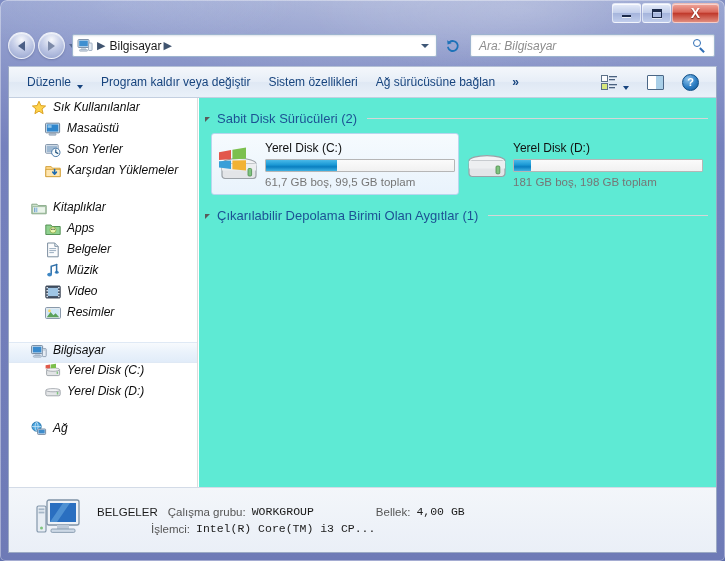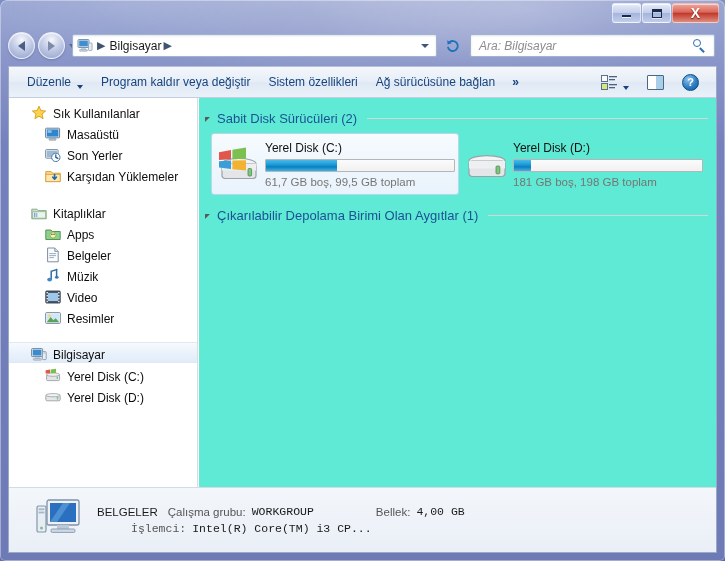--- a/index.html
+++ b/index.html
@@ -256,25 +256,26 @@
     left: 0; top: 31px;
     width: 189px; height: 410px;
     background: #fff;
     border-right: 1px solid #dcdcdc;
     box-sizing: border-box;
     overflow: hidden;
   }
   .sb-group { margin-top: 2px; }
   .sb-row {
     height: 21px;
-    display: flex; align-items: flex-end;
+    display: flex; align-items: flex-start;
     font-size: 12px; color: #0d0d0d;
     padding-left: 22px;
     cursor: default;
     white-space: nowrap;
+    font-style: italic;
   }
   .sb-row.header { padding-left: 22px; font-size: 12px; }
   .sb-row.child { padding-left: 36px; }
   .sb-row.selected {
     background: linear-gradient(180deg, #f7fafd 0%, #eaf2fb 50%, #e1ecf9 100%);
     border-top: 1px solid #dfe9f5;
     border-bottom: 1px solid #dfe9f5;
     box-sizing: border-box;
   }
   .sb-ico {
@@ -625,20 +626,33 @@
               <ellipse cx="8" cy="6.2" rx="7.2" ry="1.6" fill="#f2f3f5" stroke="#9aa0a6" stroke-width="0.8"></ellipse>
               <rect x="11.8" y="8" width="1.5" height="2.6" rx="0.4" fill="#7fc47f"></rect>
             </svg>
           </span>
           <span>Yerel Disk (D:)</span>
         </div>
       </div>
 
       <div class="sb-gap"></div>
 
+      <div class="sb-group">
+        <div class="sb-row header">
+          <span class="sb-ico">
+            <svg width="16" height="16" viewBox="0 0 16 16">
+              <circle cx="5.6" cy="5.6" r="4.6" fill="#49a3dd" stroke="#1f6fa8" stroke-width="0.9"></circle>
+              <path d="M1 5.6 h9.2 M5.6 1 c2 2 2 7.2 0 9.2 M5.6 1 c-2 2 -2 7.2 0 9.2" stroke="#cfe9f8" stroke-width="0.8" fill="none"></path>
+              <rect x="6.6" y="8" width="8" height="5.4" rx="0.7" fill="#e0e9f3" stroke="#6d8198" stroke-width="0.9"></rect>
+              <rect x="7.5" y="8.8" width="6.2" height="3.6" fill="#3f8ccb"></rect>
+            </svg>
+          </span>
+          <span>Ağ</span>
+        </div>
+      </div>
     </div>
 
     <div class="content">
 
       <div class="grp-header">
         <span class="grp-tri"></span>
         <span class="grp-title">Sabit Disk Sürücüleri (2)</span>
         <span class="grp-rule"></span>
       </div>
 
@@ -709,20 +723,20 @@
       </span>
       <div class="st-text">
         <div class="st-line">
           <span class="st-strong">BELGELER</span>
           <span class="st-lbl" style="margin-left:10px;">Çalışma grubu:</span>
           <span class="st-val" style="margin-left:6px;">WORKGROUP</span>
           <span class="st-lbl st-pad-left">Bellek:</span>
           <span class="st-val" style="margin-left:6px;">4,00 GB</span>
         </div>
         <div class="st-line">
-          <span class="st-lbl" style="margin-left:34px;font-family:Liberation Mono, monospace;">İşlemci:</span>
+          <span class="st-lbl" style="margin-left:54px;">İşlemci:</span>
           <span class="st-val" style="margin-left:6px;">Intel(R) Core(TM) i3 CP...</span>
         </div>
       </div>
     </div>
 
   </div>
 </div>
 
 </body></html>

